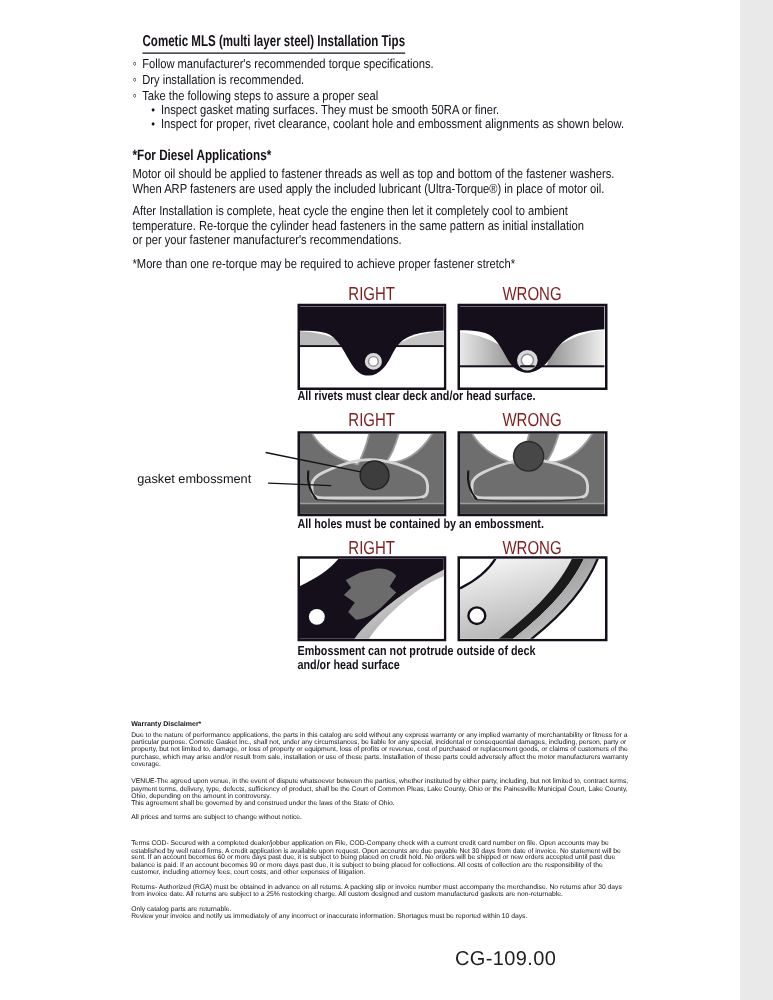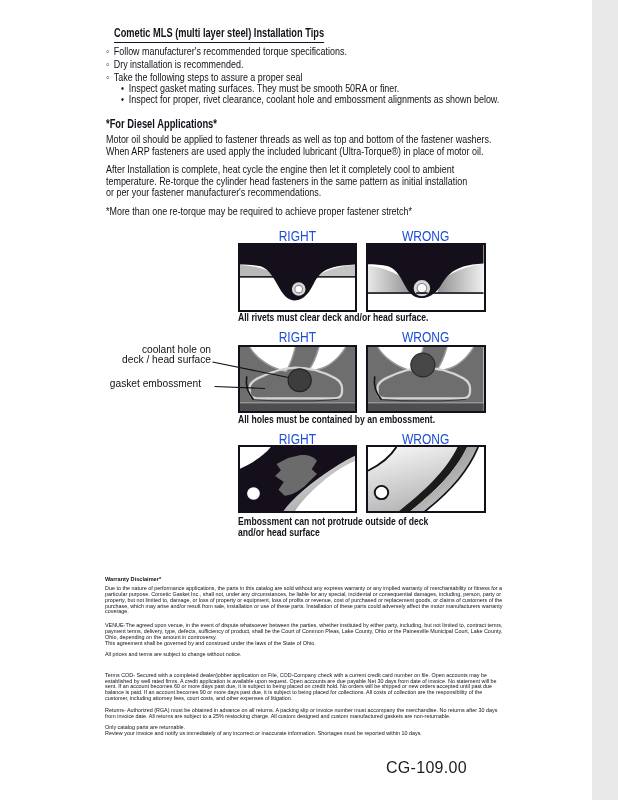--- a/index.html
+++ b/index.html
@@ -14,33 +14,33 @@
     border-bottom:1.8px solid #151019;padding-bottom:2px;white-space:nowrap;
   }
   .bullet{font-size:10.4px;line-height:11px;white-space:nowrap;transform:scaleX(.86);transform-origin:0 0;}
   .bullet .mk{display:inline-block;width:9px;font-size:9px;vertical-align:top;}
   .bullet.main{left:106px;}
   .bullet.sub{left:121px;}
   .bullet.main .mk::before{content:"◦";font-size:11px;}
   .bullet.sub .mk::before{content:"•";font-size:10px;}
   .dheading{left:105.5px;font-size:12px;font-weight:bold;white-space:nowrap;transform:scaleX(.78);transform-origin:0 0;}
   .para{left:105.5px;font-size:10.4px;line-height:11.5px;white-space:pre-line;transform:scaleX(.86);transform-origin:0 0;}
-  .dlabel{width:119.5px;text-align:center;font-size:15px;line-height:14px;color:#1d4ed8;}
+  .dlabel{width:119.5px;text-align:center;font-size:15px;line-height:14px;color:#7f1d1d;}
   .dlabel span{display:inline-block;transform:scaleX(.8);white-space:nowrap;}
   .panel{width:119.5px;height:68.5px;border:2px solid #150f1b;box-sizing:border-box;background:#fff;}
   .panel svg{display:block;width:100%;height:100%;}
   .caption{left:238px;font-size:10.5px;font-weight:bold;line-height:11.4px;white-space:pre-line;transform:scaleX(.82);transform-origin:0 0;}
   .sidelabel{font-size:10.2px;line-height:10.3px;text-align:right;white-space:pre-line;color:#151019;}
   .overlay{left:0;top:0;pointer-events:none;}
   .fineprint{left:105px;top:575.5px;width:800px;transform:scale(.5);transform-origin:0 0;}
   .fp-h{font-size:11.2px;font-weight:bold;margin:0 0 7px 0;}
   .fineprint p{font-size:10.8px;line-height:11.6px;margin:0 0 12px 0;white-space:pre-line;}
   .fineprint p.mb16{margin-bottom:16px;}
   .fineprint p.mb29{margin-bottom:29px;}
-  .pagenum{left:386px;top:759px;font-size:16px;letter-spacing:.3px;color:#1c1c1c;}
+  .pagenum{left:364px;top:759px;font-size:16px;letter-spacing:.3px;color:#1c1c1c;}
 </style>
 </head>
 <body>
 
 <div class="sheet">
 
   <div class="abs title">Cometic MLS (multi layer steel) Installation Tips</div>
 
   <div class="abs bullet main" style="top:45.5px">
     <span class="mk"></span><span>Follow manufacturer's recommended torque specifications.</span>
@@ -100,22 +100,20 @@
       <circle cx="56" cy="45.5" r="9.5" fill="#d8d8d8" stroke="#150f1b" stroke-width="1.8"></circle>
       <circle cx="56" cy="45.5" r="5" fill="#ffffff" stroke="#909090" stroke-width="1.2"></circle>
       <rect x="50" y="49.8" width="12" height="1.7" fill="#150f1b"></rect>
     </svg>
   </div>
   <div class="abs caption" style="top:312.3px">All rivets must clear deck and/or head surface.</div>
 
   <div class="abs dlabel" style="left:237.5px;top:330.3px"><span>RIGHT</span></div>
   <div class="abs dlabel" style="left:366px;top:330.3px"><span>WRONG</span></div>
 
-  <div class="abs sidelabel" style="left:108px;top:344.5px;width:103px">coolant hole on
-deck / head surface</div>
   <div class="abs sidelabel" style="left:96px;top:378.5px;width:105px">gasket embossment</div>
 
   <div class="abs panel" style="left:237.5px;top:344.5px">
     <svg viewBox="0 0 120 68" preserveAspectRatio="none">
       <rect width="120" height="68" fill="#6e6e6e"></rect>
       <path d="M10,0 C17,12 31,22 48,26 C52.5,17.5 55.5,9 57.5,0 Z" fill="#ffffff"></path>
       <path d="M82,0 C79.5,9 76.5,17.5 71.5,24 C86,25.5 100,16.5 110,0 Z" fill="#ffffff"></path>
       <path d="M10,0 C17,12 31,22 48,26 C52.5,17.5 55.5,9 57.5,0" fill="none" stroke="#9a9a9a" stroke-width="1.5"></path>
       <path d="M82,0 C79.5,9 76.5,17.5 71.5,24 C86,25.5 100,16.5 110,0" fill="none" stroke="#9a9a9a" stroke-width="1.5"></path>
       <rect x="0" y="58.2" width="120" height="1.4" fill="#9e9e9e"></rect>

